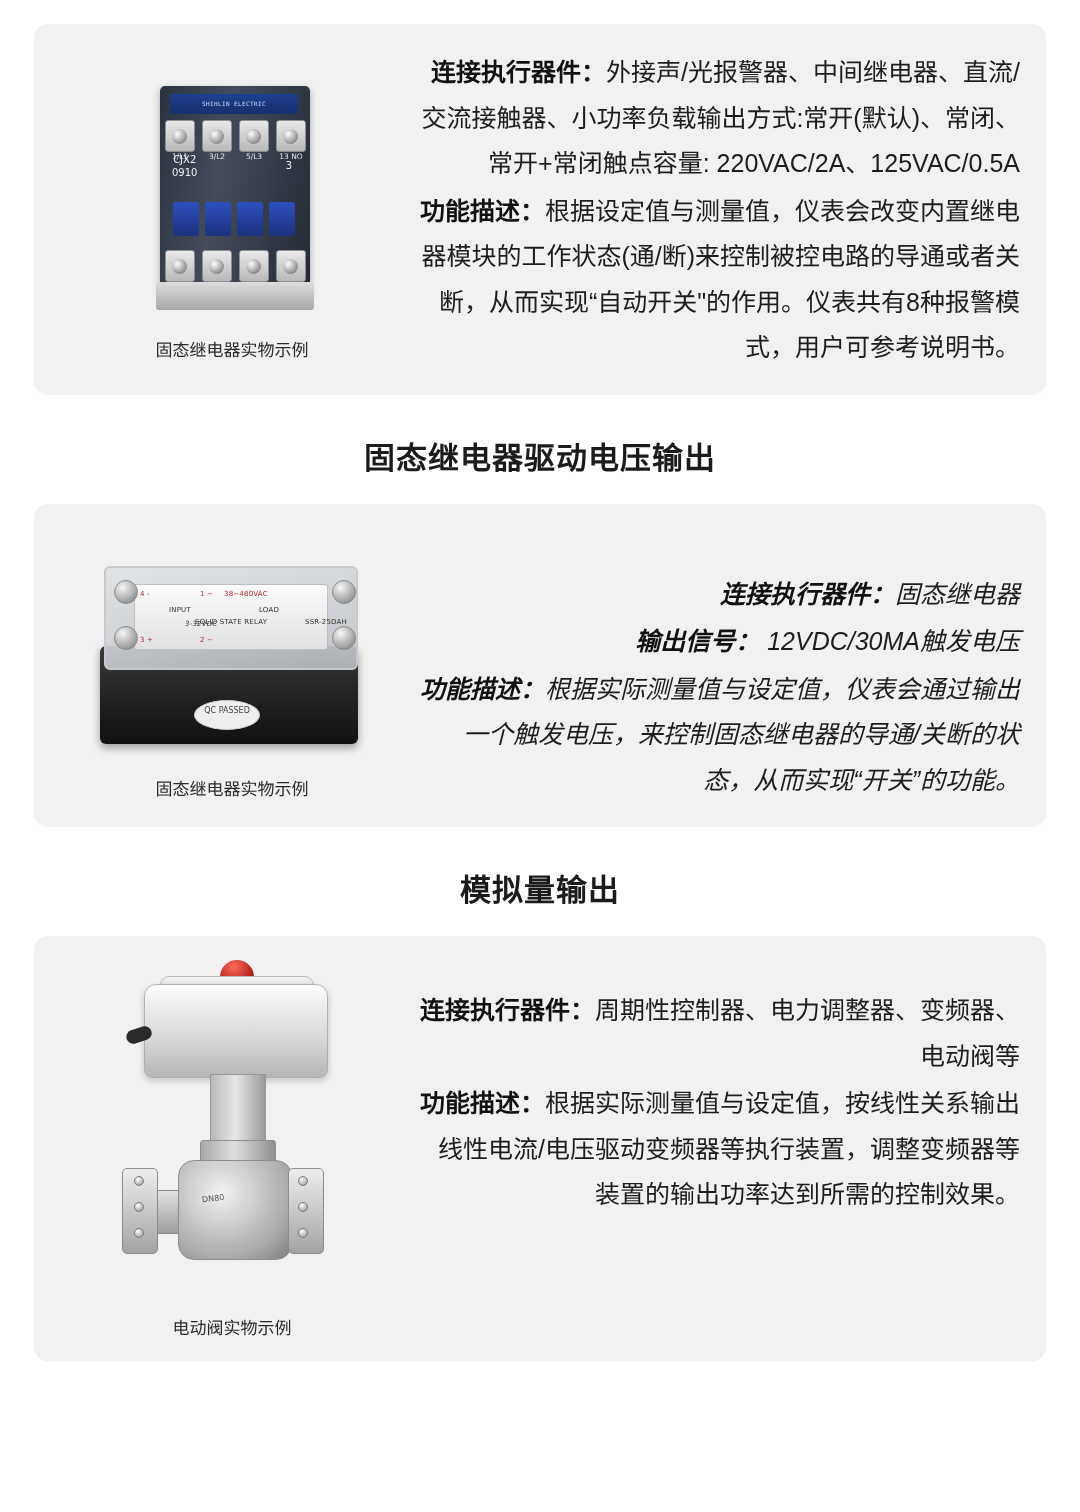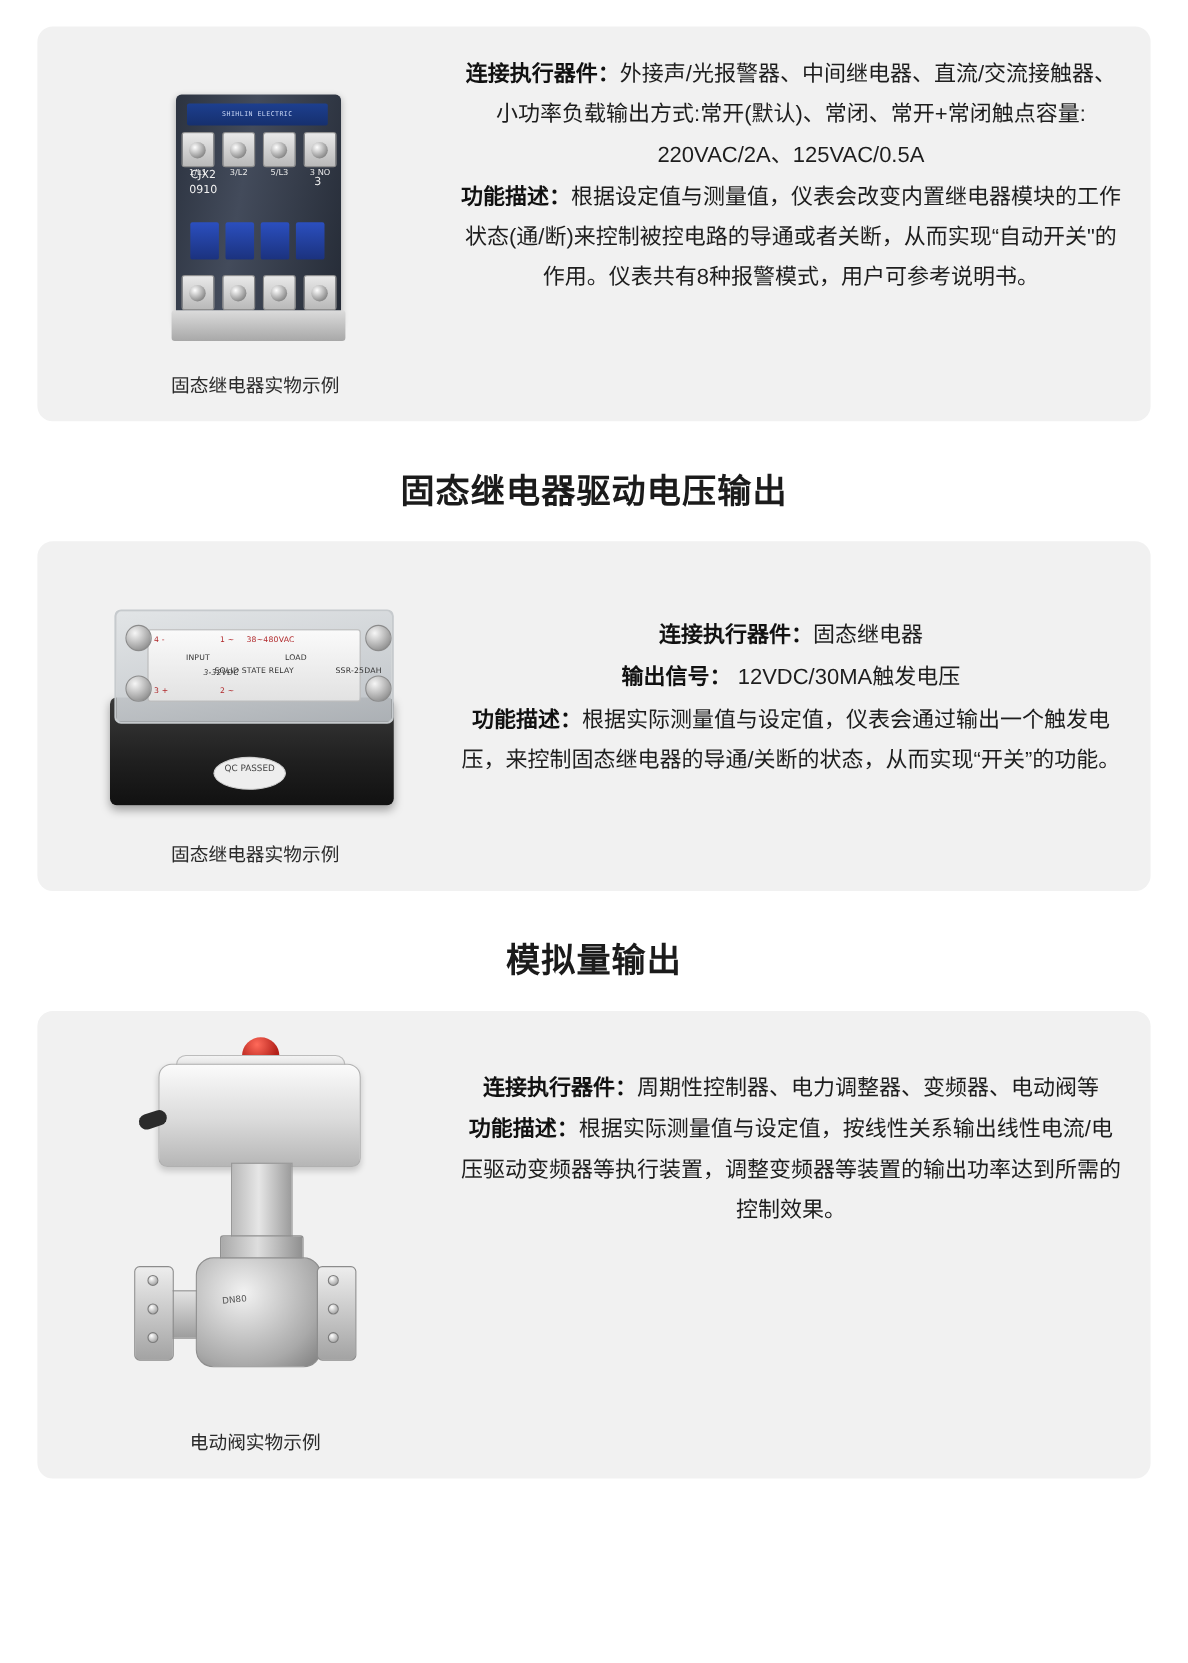--- a/index.html
+++ b/index.html
@@ -53,25 +53,25 @@
     color: #2a2a2a;
     margin-top: 10px;
     text-align: center;
   }
   .card-body {
     flex: 1 1 auto;
     padding-top: 4px;
     padding-left: 6px;
   }
   .para {
-    font-size: 20px;
+    font-size: 25px;
     line-height: 1.82;
     color: #1d1d1d;
     margin: 0 0 2px 0;
-    text-align: center;
+    text-align: right;
   }
   .lbl {
     font-weight: bold;
     color: #111;
   }
 
   
   .contactor {
     position: relative;
     width: 200px;
@@ -341,21 +341,21 @@
         <div class="ct-term-row" style="top:74px;">
           <div class="ct-term"></div>
             <div class="ct-term"></div>
             <div class="ct-term"></div>
             <div class="ct-term"></div>
         </div>
         <div class="ct-lbl-row" style="top:106px;">
           <span>1/L1</span>
           <span>3/L2</span>
           <span>5/L3</span>
-          <span>3 NO</span>
+          <span>13 NO</span>
         </div>
         <div class="ct-name">
           <div>CJX2</div>
           <div>0910</div>
         </div>
         <div class="ct-num">3</div>
         <div class="ct-mid">
           <div class="ct-blue"></div>
             <div class="ct-blue"></div>
             <div class="ct-blue"></div>
@@ -408,21 +408,21 @@
         <div class="ssr-text" style="left:58px; top:40px;">4 -</div>
         <div class="ssr-text" style="left:58px; top:86px;">3 +</div>
         <div class="ssr-text dark" style="left:76px; top:70px;font-style:italic;">3-32VDC</div>
         <div class="ssr-text dark" style="left:86px; top:68px;">SOLID STATE RELAY</div>
         <div class="ssr-text dark" style="left:196px; top:68px;text-align:right;">SSR-25DAH</div>
         <div class="ssr-qc">QC PASSED</div>
       </div>
       <div class="media-caption">固态继电器实物示例</div>
     </div>
 
-    <div class="card-body" style="padding-top:46px;">
+    <div class="card-body" style="padding-top:46px;font-style:italic;">
       <p class="para">
         <span class="lbl">连接执行器件：</span><span>固态继电器</span>
       </p>
       <p class="para">
         <span class="lbl">输出信号：</span><span> 12VDC/30MA触发电压</span>
       </p>
       <p class="para">
         <span class="lbl">功能描述：</span><span>根据实际测量值与设定值，仪表会通过输出一个触发电压，来控制固态继电器的导通/关断的状态，从而实现“开关”的功能。</span>
       </p>
     </div>

